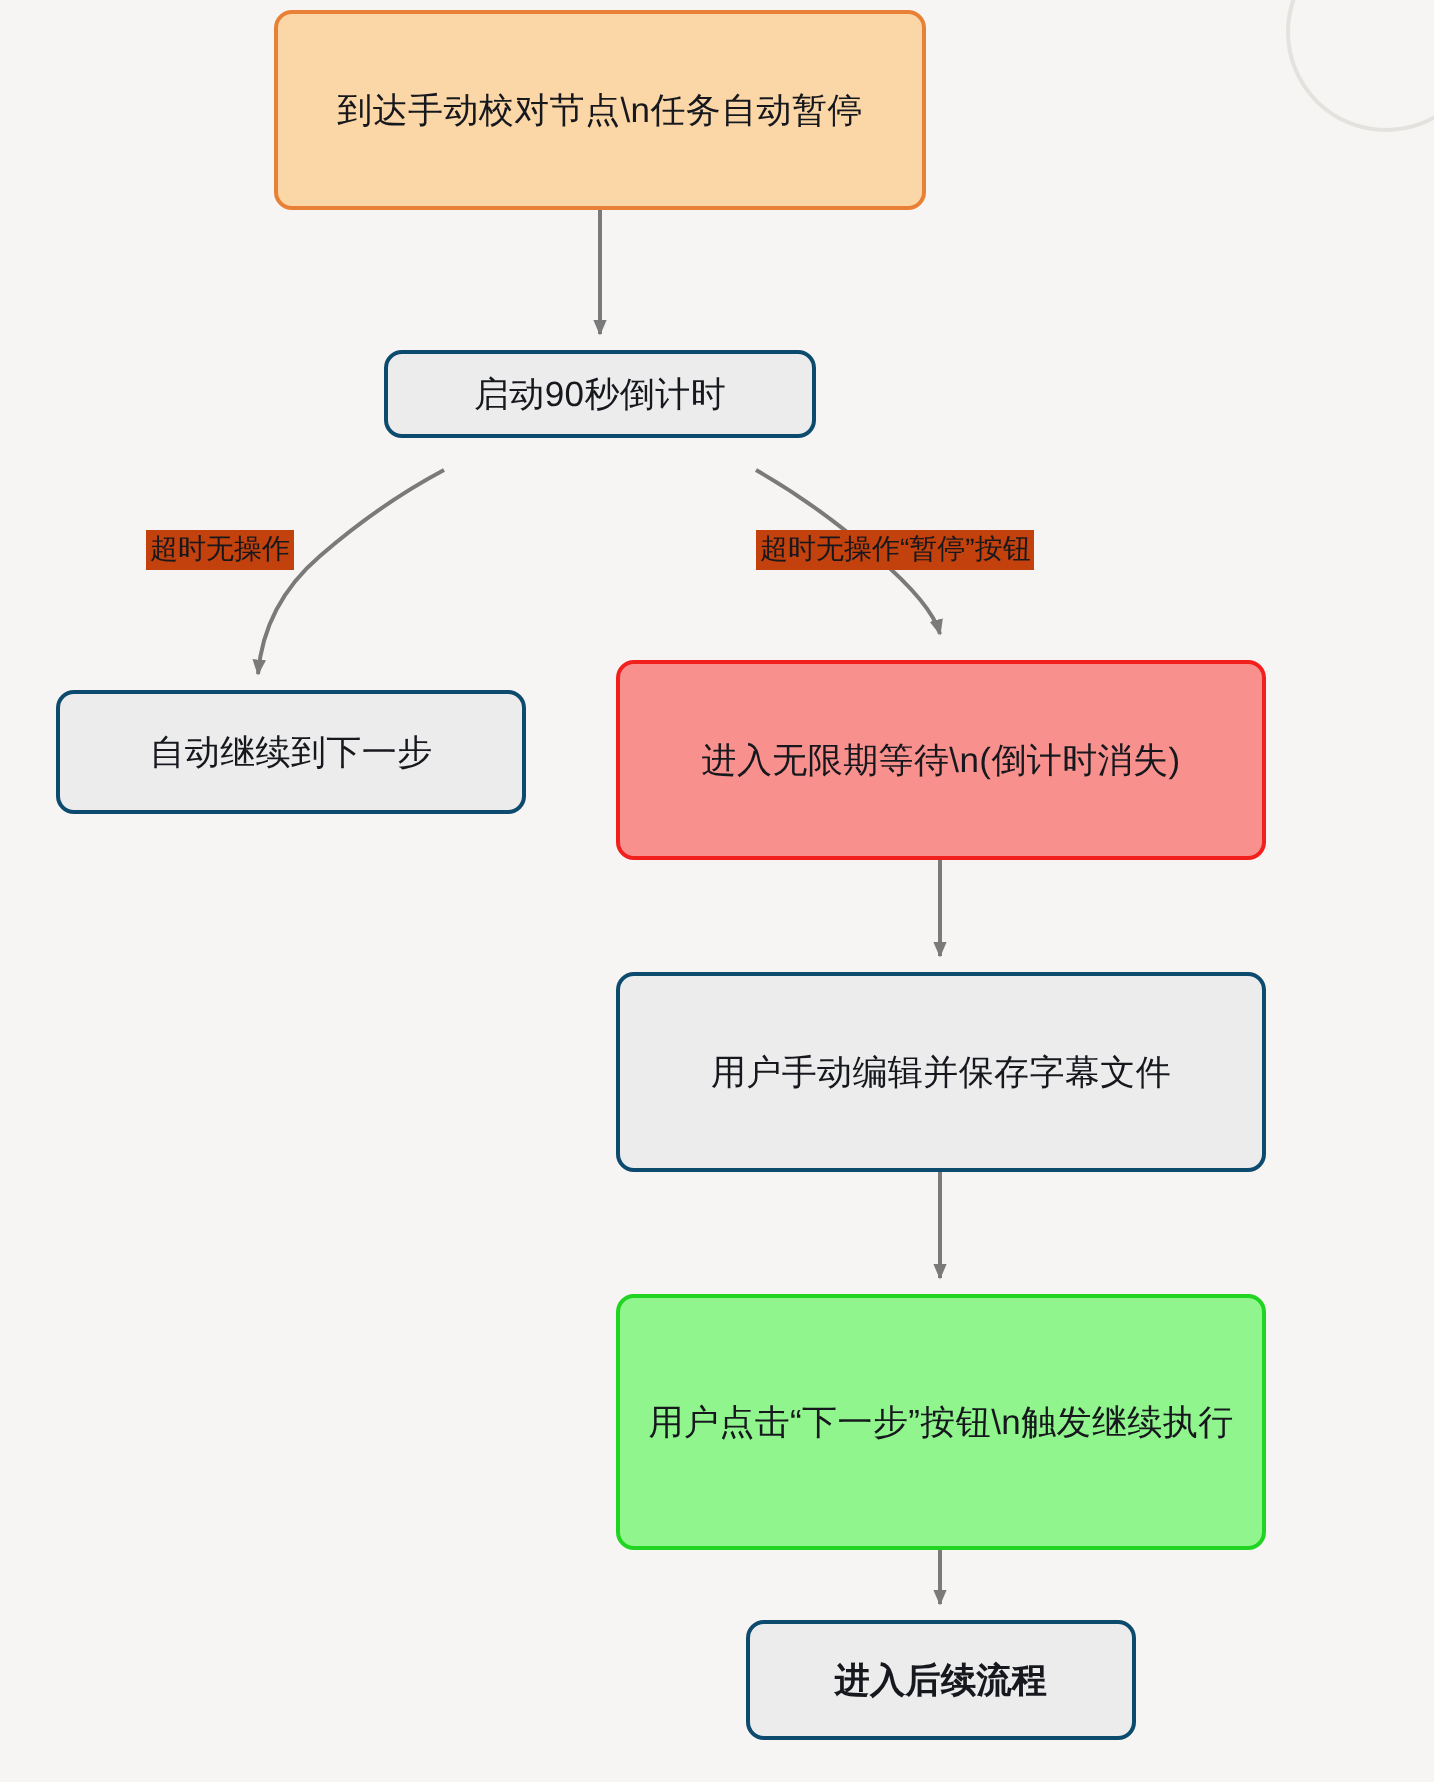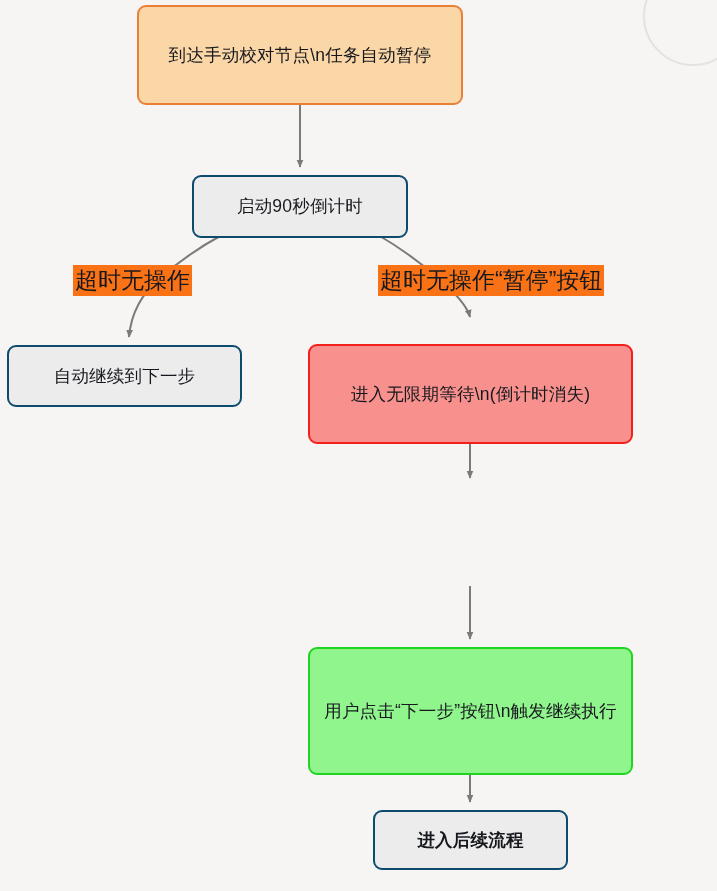--- a/index.html
+++ b/index.html
@@ -53,23 +53,23 @@
   .node.green {
     background: #90f58d;
     border-color: #21d421;
   }
   .node-label {
     display: block;
     width: 100%;
   }
   .edge-label {
     position: absolute;
-    background: #f97316;
+    background: #c2410c;
     color: #16181d;
-    font-size: 23px;
+    font-size: 14px;
     line-height: 1.25;
     white-space: nowrap;
     padding: 1px 2px;
     text-align: right;
   }
   .corner-arc {
     position: absolute;
     right: -26px;
     top: -34px;
     width: 96px;
@@ -115,32 +115,35 @@
 
     <g>
       <path d="M470,747 L470,802" fill="none" stroke="#7a7a7a" stroke-width="2" marker-end="url(#arrowhead)"></path>
     </g>
   </svg>
 
   <div class="node orange" style="left:137px; top:5px; width:326px; height:100px;">
     <span class="node-label">到达手动校对节点\n任务自动暂停</span>
   </div>
 
-  <div class="node" style="left:192px; top:175px; width:216px; height:63px;">
+  <div class="node" style="left:192px; top:175px; width:216px; height:44px;">
     <span class="node-label">启动90秒倒计时</span>
   </div>
 
-  <div class="node" style="left:7px; top:345px; width:235px; height:62px;">
+  <div class="node" style="left:28px; top:345px; width:235px; height:62px;">
     <span class="node-label">自动继续到下一步</span>
   </div>
 
-  <div class="node red" style="left:308px; top:344px; width:325px; height:100px;">
+  <div class="node red" style="left:308px; top:330px; width:325px; height:100px;">
     <span class="node-label">进入无限期等待\n(倒计时消失)</span>
   </div>
 
+  <div class="node" style="left:308px; top:486px; width:325px; height:100px;">
+    <span class="node-label">用户手动编辑并保存字幕文件</span>
+  </div>
 
   <div class="node green" style="left:308px; top:647px; width:325px; height:128px;">
     <span class="node-label">用户点击“下一步”按钮\n触发继续执行</span>
   </div>
 
   <div class="node" style="left:373px; top:810px; width:195px; height:60px;font-weight:bold;">
     <span class="node-label">进入后续流程</span>
   </div>
 
   <div class="edge-label" style="left:73px; top:265px;">超时无操作</div>

